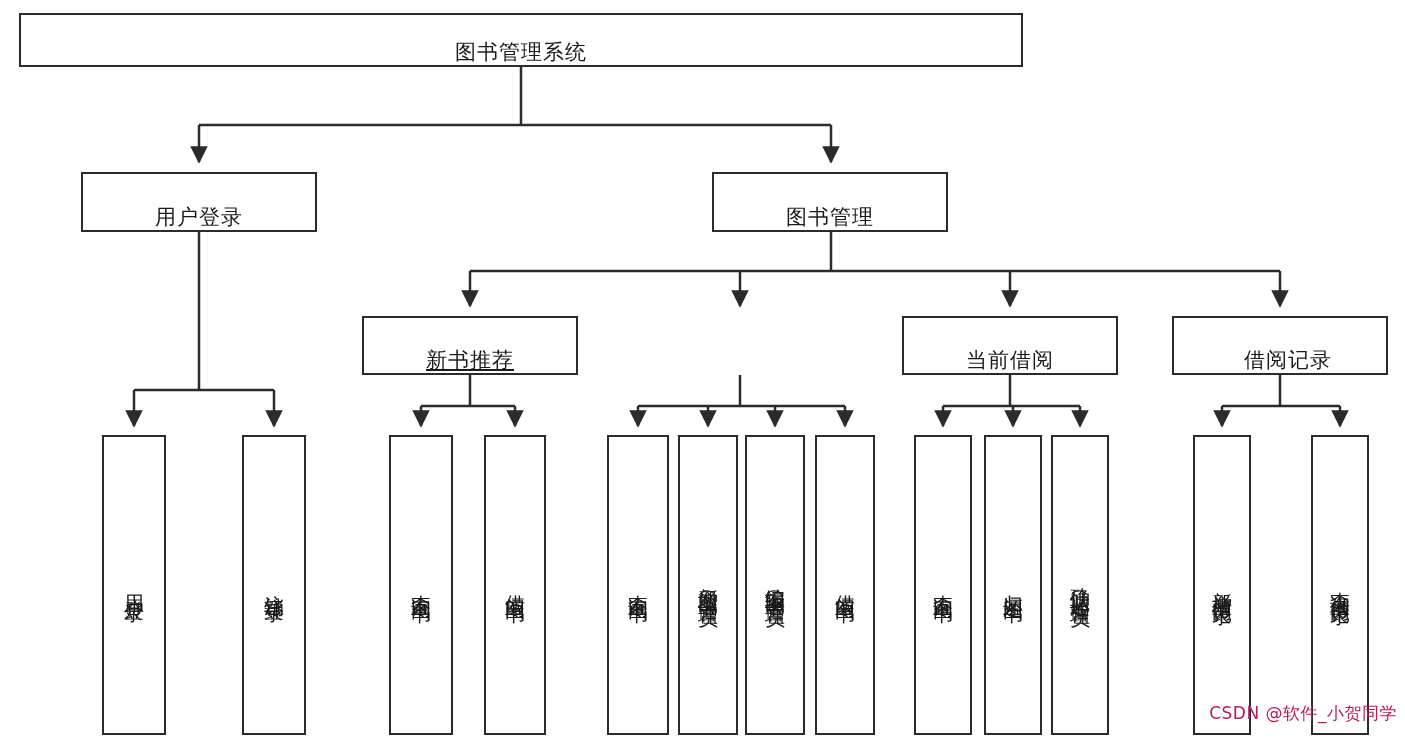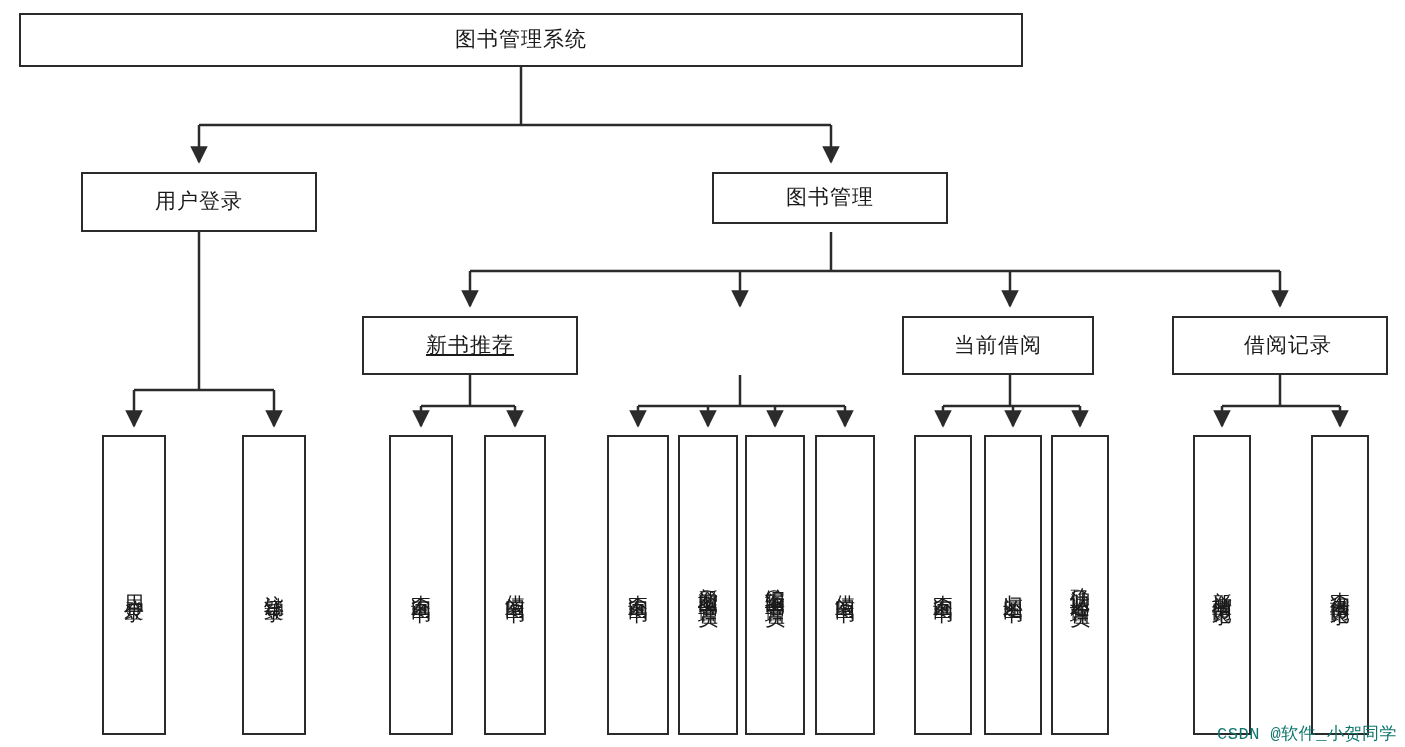--- a/index.html
+++ b/index.html
@@ -24,21 +24,21 @@
     width: 1405px;
     height: 747px;
     pointer-events: none;
   }
   .node {
     position: absolute;
     box-sizing: border-box;
     border: 2px solid #2b2b2b;
     background: #ffffff;
     display: flex;
-    align-items: center;
+    align-items: flex-end;
     justify-content: center;
     color: #1a1a1a;
   }
   .node.horiz {
     font-size: 21px;
     letter-spacing: 1px;
     line-height: 1.2;
   }
   .node.vert {
     writing-mode: vertical-rl;
@@ -52,26 +52,25 @@
   }
   .node.vert .vlabel {
     writing-mode: vertical-rl;
     text-orientation: upright;
     display: block;
     max-height: 100%;
   }
   .watermark {
     position: absolute;
     right: 8px;
-    bottom: 2px;
+    bottom: 22px;
     font-size: 17px;
-    color: #0f766e;
+    color: #be185d;
     letter-spacing: 0.5px;
     white-space: nowrap;
-    font-family: Liberation Mono, monospace;
   }
 </style>
 </head>
 <body>
 
 <div id="canvas">
 
   <svg class="edges" viewBox="0 0 1405 747" xmlns="http://www.w3.org/2000/svg">
     <defs>
       <marker id="arrow" viewBox="0 0 10 10" refX="9" refY="5" markerWidth="7" markerHeight="7" orient="auto-start-reverse">
@@ -122,28 +121,28 @@
     </g>
   </svg>
 
   <div class="node horiz" id="root-node" style="left: 19px; top: 13px; width: 1004px; height: 54px;">
     <span>图书管理系统</span>
   </div>
 
   <div class="node horiz" id="l2-0" style="left: 81px; top: 172px; width: 236px; height: 60px;">
     <span>用户登录</span>
   </div>
-  <div class="node horiz" id="l2-1" style="left: 712px; top: 172px; width: 236px; height: 52px;">
+  <div class="node horiz" id="l2-1" style="left: 712px; top: 172px; width: 236px; height: 60px;">
     <span>图书管理</span>
   </div>
 
   <div class="node horiz" id="l3-0" style="left: 362px; top: 316px; width: 216px; height: 59px; text-decoration: underline;">
     <span>新书推荐</span>
   </div>
-  <div class="node horiz" id="l3-2" style="left: 902px; top: 316px; width: 192px; height: 59px;">
+  <div class="node horiz" id="l3-2" style="left: 902px; top: 316px; width: 216px; height: 59px;">
     <span>当前借阅</span>
   </div>
   <div class="node horiz" id="l3-3" style="left: 1172px; top: 316px; width: 216px; height: 59px; padding-left: 16px;">
     <span>借阅记录</span>
   </div>
 
   <div class="node vert" id="leaf-0" style="left: 102px; top: 435px; width: 64px; height: 300px;">
     <span class="vlabel">用户登录</span>
   </div>
   <div class="node vert" id="leaf-1" style="left: 242px; top: 435px; width: 64px; height: 300px;">

